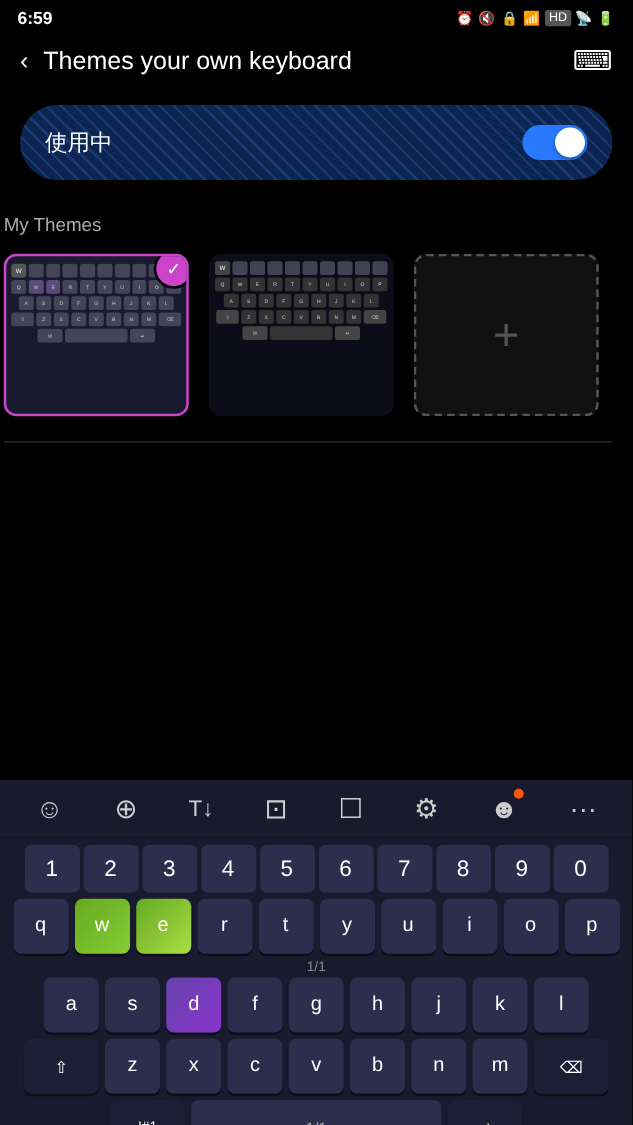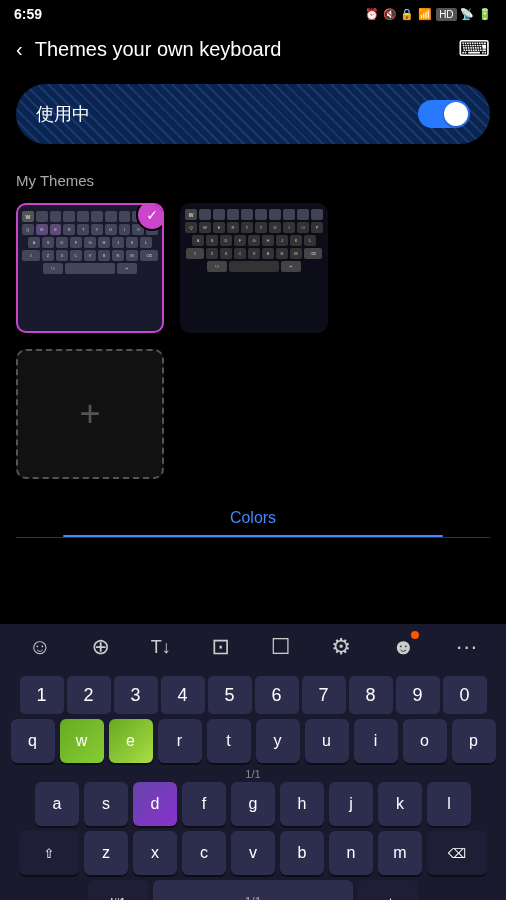--- a/index.html
+++ b/index.html
@@ -99,21 +99,21 @@
       background: #fff;
       border-radius: 50%;
       position: absolute;
       top: 2px;
       right: 2px;
       box-shadow: 0 1px 3px rgba(0,0,0,0.4);
     }
 
     
     .themes-section {
-      padding: 16px 16px 0 16px;
+      padding: 16px 16px 0 3px;
     }
     .section-title {
       color: #aaa;
       font-size: 15px;
       margin-bottom: 14px;
     }
     .themes-grid {
       display: flex;
       gap: 16px;
       flex-wrap: wrap;
@@ -495,23 +495,20 @@
         </div>
       </div>
     </div>
 
     <div class="theme-card add-card">
       <span class="add-icon">+</span>
     </div>
   </div>
 
   <div class="tab-row">
-    <div class="tab-item active">
-      <span>Colors</span>
-    </div>
   </div>
 </div>
 
 <div class="keyboard-toolbar">
   <span class="toolbar-icon">☺</span>
   <span class="toolbar-icon">⊕</span>
   <span class="toolbar-icon" style="font-size:18px;">T↓</span>
   <span class="toolbar-icon">⊡</span>
   <span class="toolbar-icon">☐</span>
   <span class="toolbar-icon">⚙</span>

